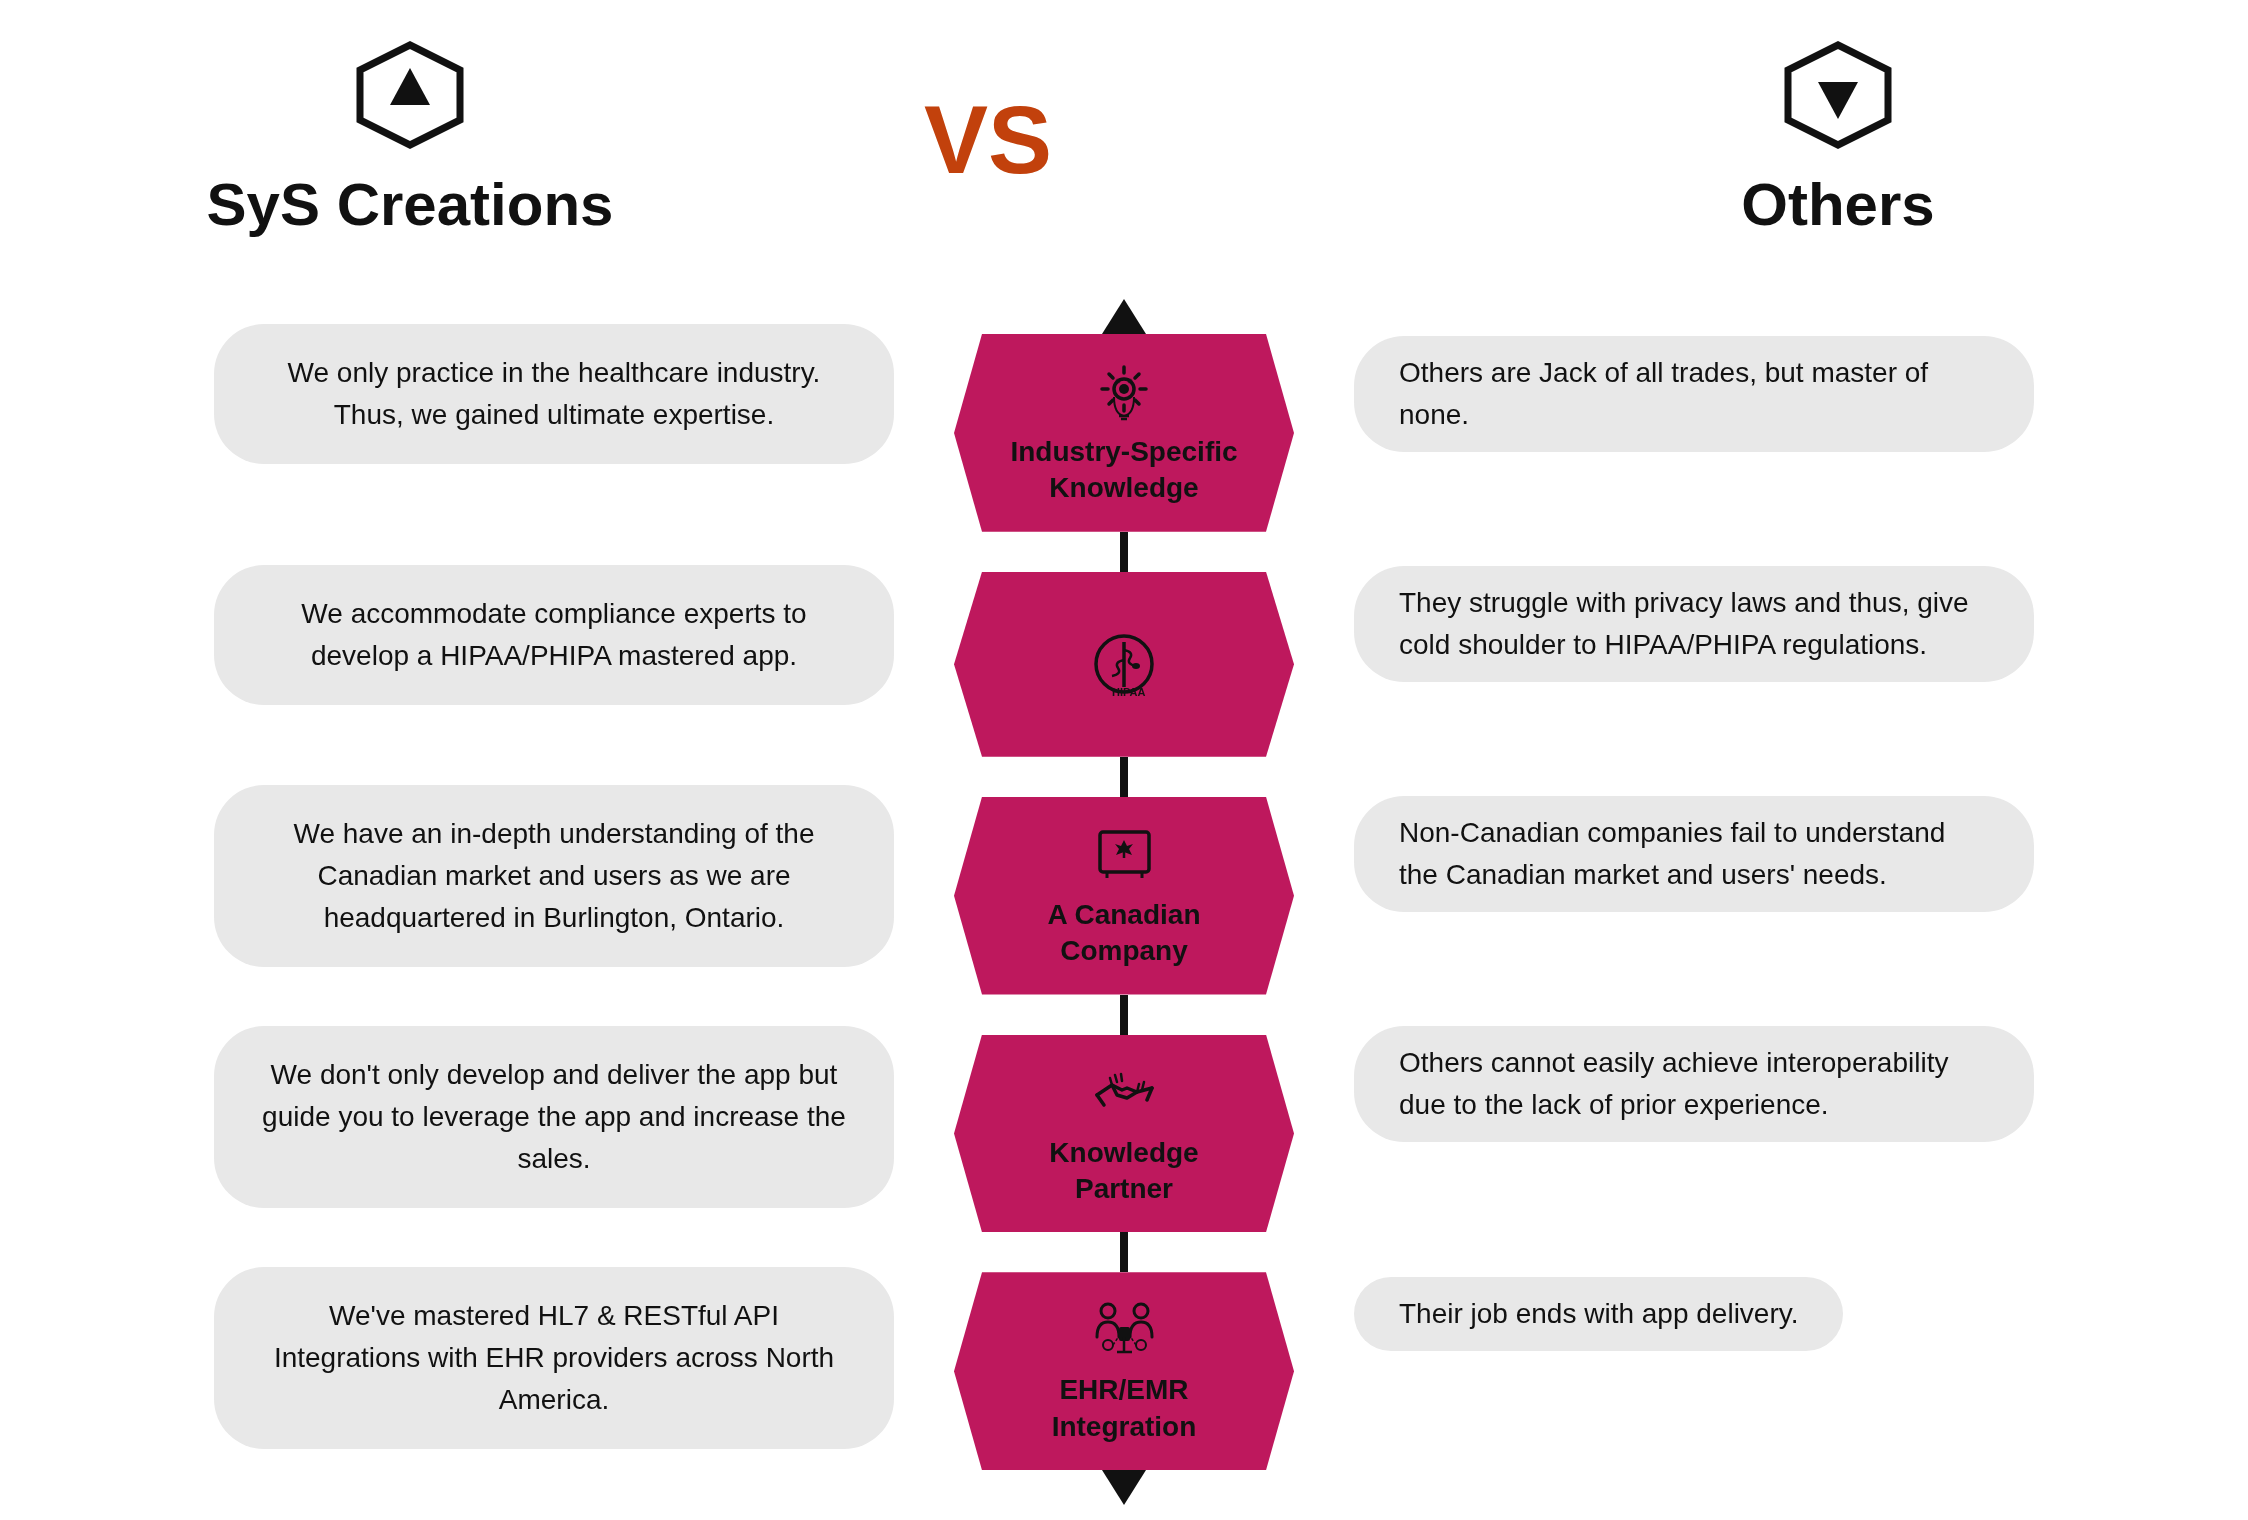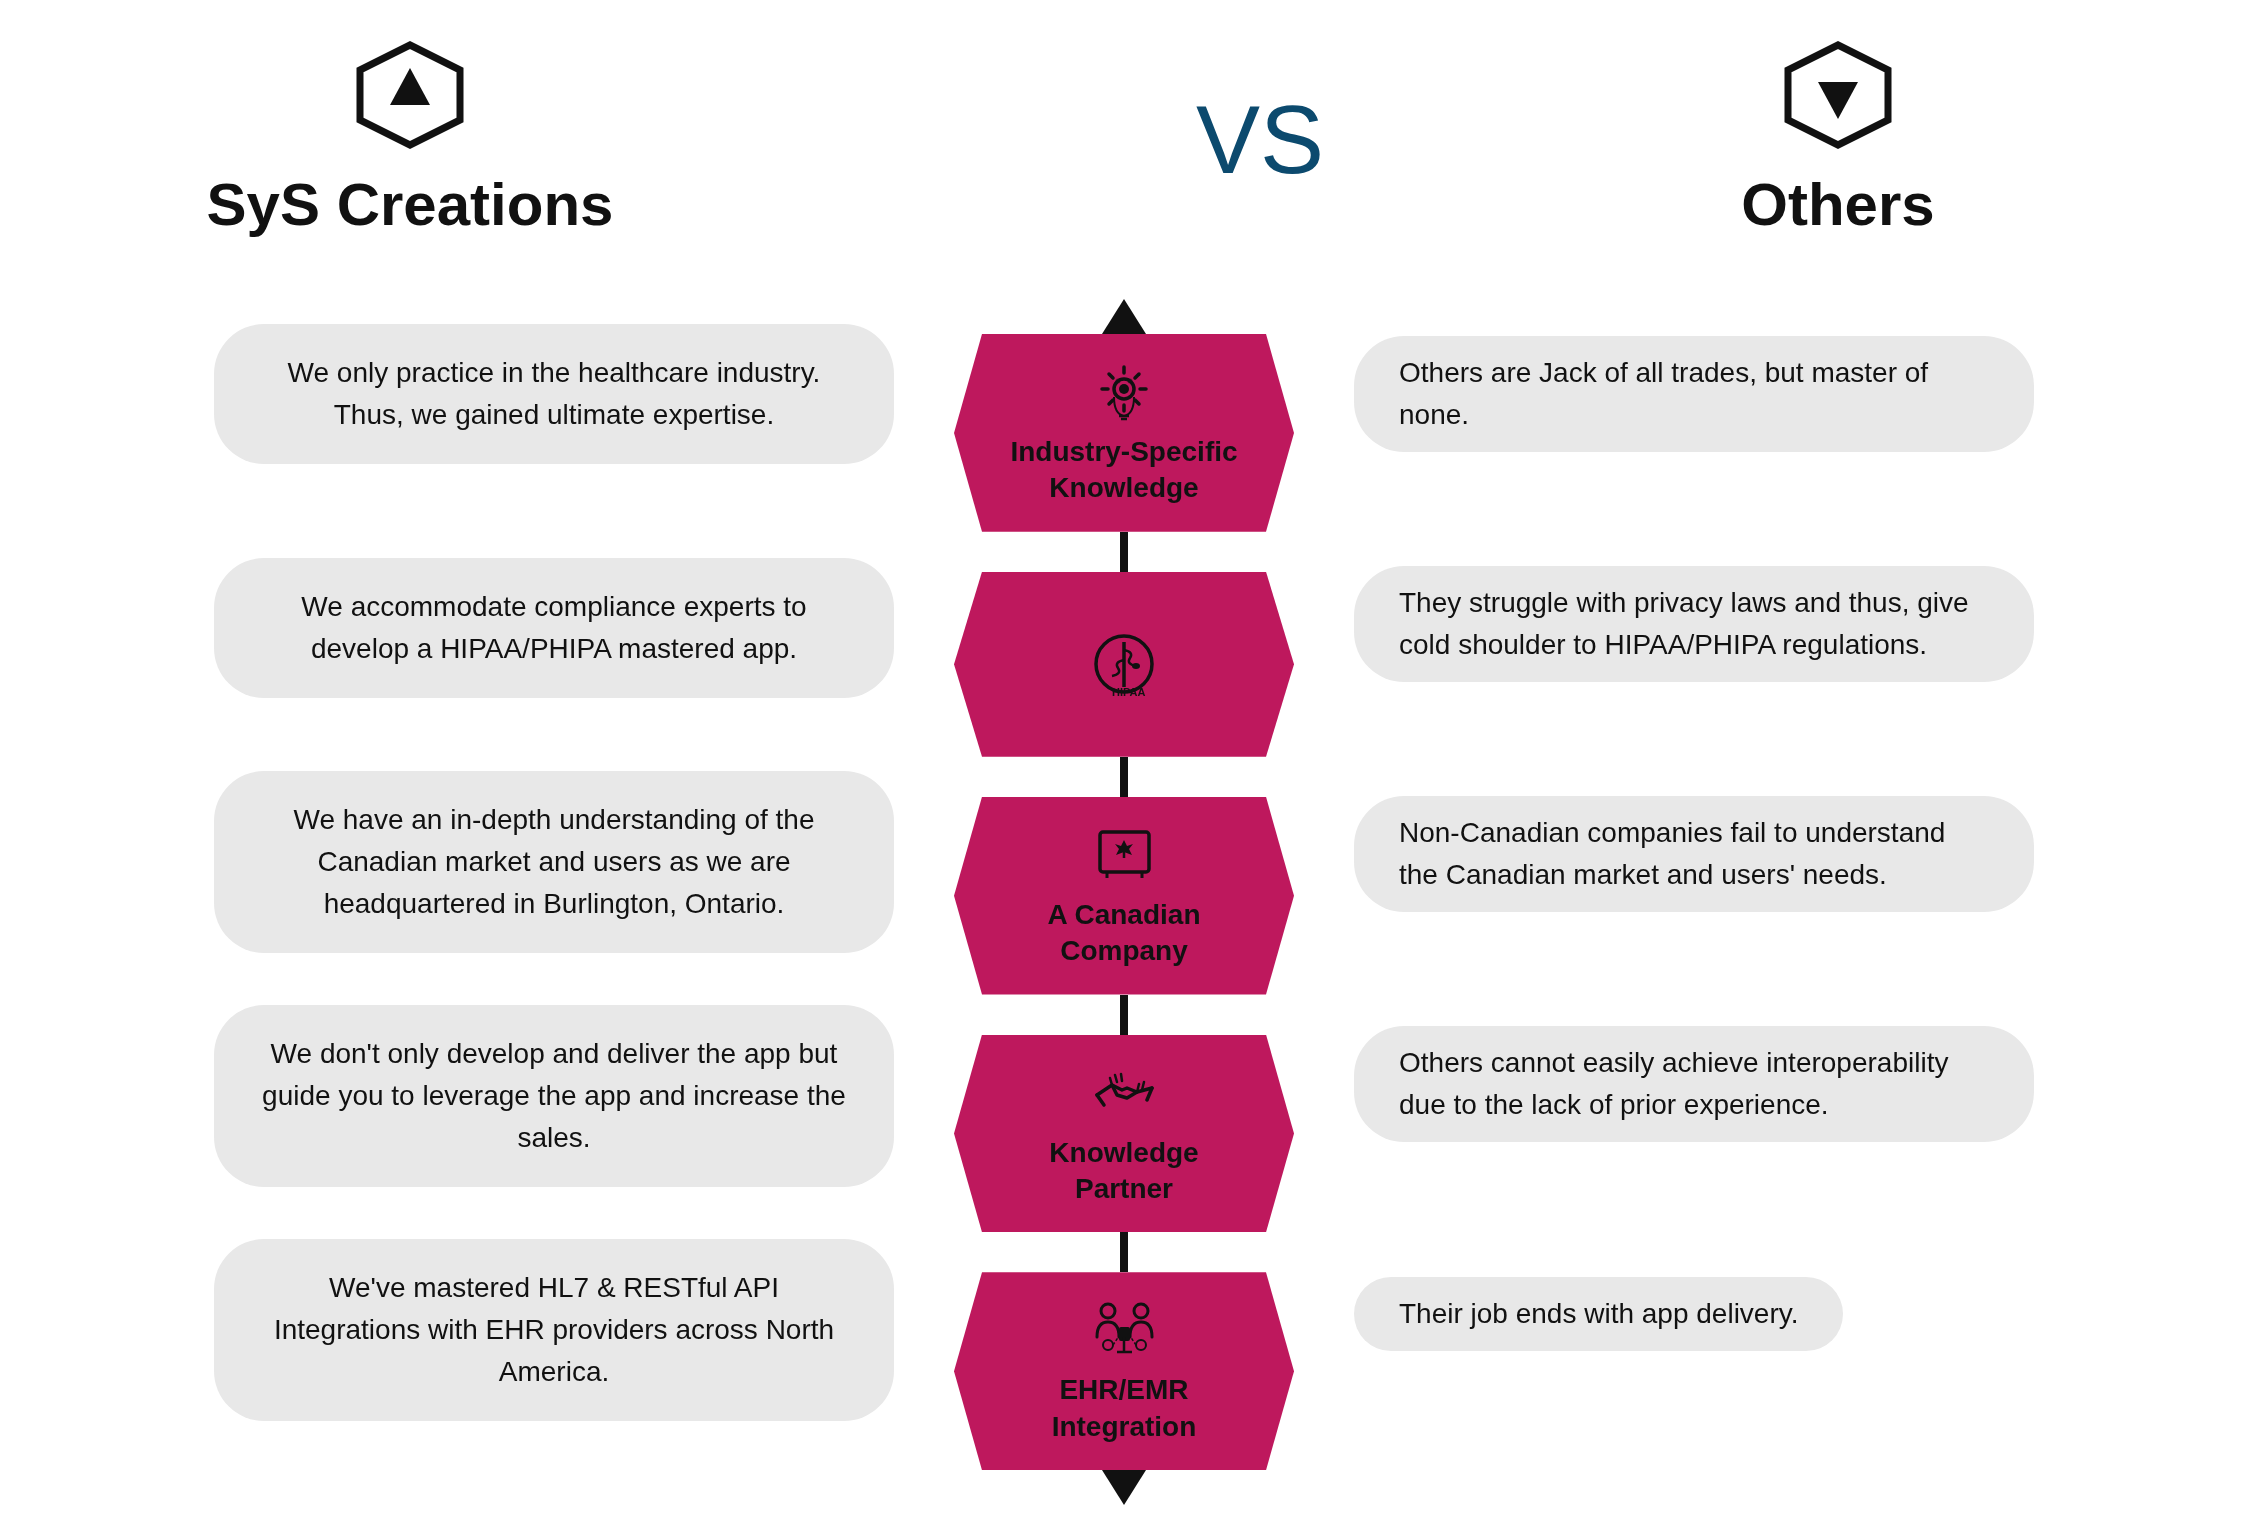--- a/index.html
+++ b/index.html
@@ -25,24 +25,24 @@
 
     .header-side {
       display: flex;
       flex-direction: column;
       align-items: center;
       width: 700px;
     }
 
     .header-vs {
       font-size: 96px;
-      font-weight: 400;
-      color: #0c4a6e;
+      font-weight: 700;
+      color: #c2410c;
       width: 400px;
-      text-align: right;
+      text-align: left;
     }
 
     .logo-hexagon {
       width: 110px;
       height: 110px;
       margin-bottom: 20px;
     }
 
     .header-title {
       font-size: 60px;
@@ -57,21 +57,21 @@
       width: 100%;
       align-items: flex-start;
     }
 
     .left-column {
       flex: 1;
       display: flex;
       flex-direction: column;
       align-items: flex-end;
       padding-right: 20px;
-      gap: 4px;
+      gap: 11px;
     }
 
     .right-column {
       flex: 1;
       display: flex;
       flex-direction: column;
       align-items: flex-start;
       padding-left: 20px;
       gap: 0px;
     }

